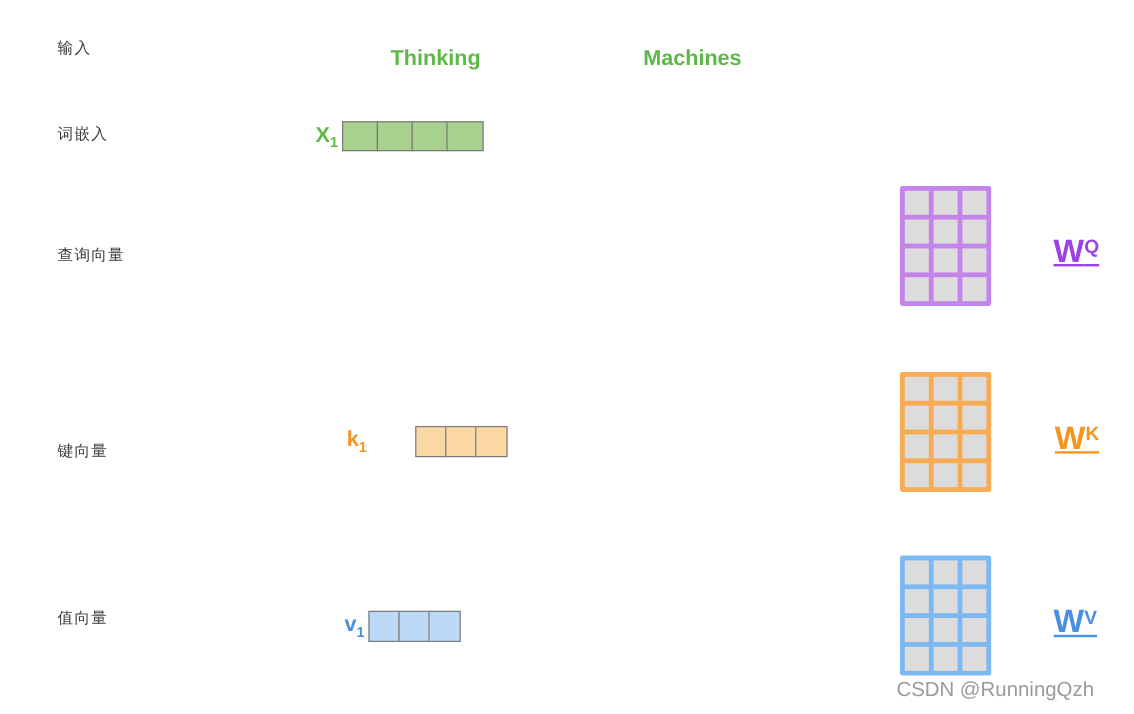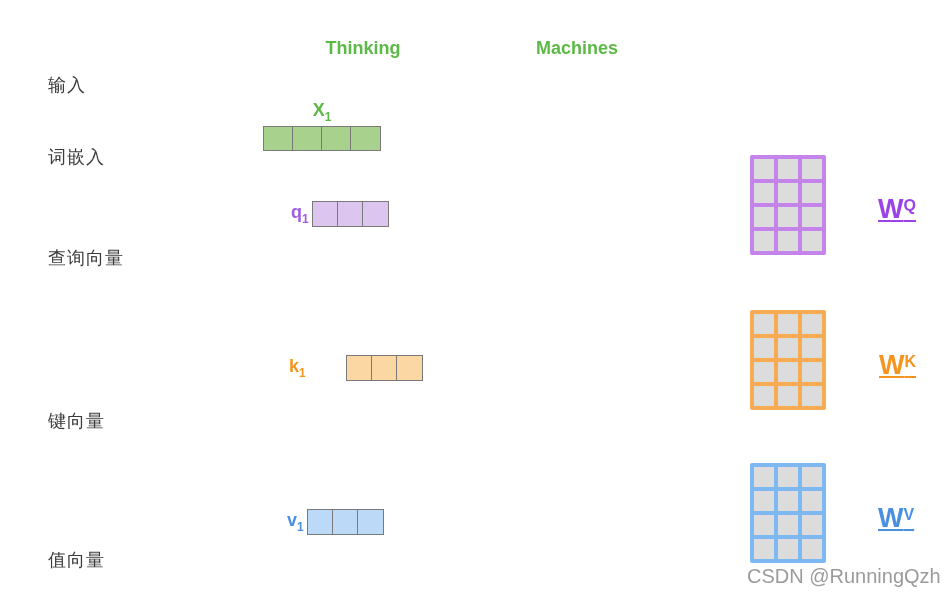--- a/index.html
+++ b/index.html
@@ -1,55 +1,55 @@
 <!DOCTYPE html>
 <html style="--label-text: #3b3b3b; --green-text: #5cb946; --green-fill: #a9d18e; --vector-border: #7a7a7a; --purple-text: #a05ce0; --purple-strong: #9b43e8; --purple-fill: #dcc6f0; --purple-grid: #c584ea; --orange-text: #f5941f; --orange-fill: #fbd7a4; --orange-grid: #f7ab52; --blue-text: #4a90e2; --blue-fill: #bcd9f7; --blue-grid: #7db8f2; --matrix-cell: #dcdcdc; --watermark-text: #9b9b9b;"><head>
 <meta charset="utf-8">
 <style>
   html,body{margin:0;padding:0;background:#fff;}
   .canvas{
     position:relative;width:945px;height:595px;background:#ffffff;overflow:hidden;
     font-family:"Liberation Sans", sans-serif;
   }
   .rowlabel{
-    position:absolute;font-size:18px;color:var(--label-text);letter-spacing:1px;white-space:nowrap;margin-top:42px;
+    position:absolute;font-size:13px;color:var(--label-text);letter-spacing:1px;white-space:nowrap;
   }
   .token{
     position:absolute;width:100px;text-align:center;font-size:18px;font-weight:bold;
     color:var(--green-text);white-space:nowrap;
   }
   .vec{position:absolute;display:flex;align-items:center;gap:3px;}
   .vlabel{font-size:18px;font-weight:bold;line-height:1;white-space:nowrap;}
   .vlabel sub{font-size:12px;font-weight:bold;}
   .cells{display:flex;box-sizing:border-box;}
   .cells .cell{
     flex:1;box-sizing:border-box;border:1.5px solid var(--vector-border);
     background:var(--fill);
   }
   .cells .cell + .cell{margin-left:-1.5px;}
   .vec.size-x .cells{width:118px;height:25px;}
   .vec.size-s .cells{width:77px;height:26px;}
-  .c-green{--fill:var(--green-fill);color:var(--green-text);flex-direction:column;}
+  .c-green{--fill:var(--green-fill);color:var(--green-text);}
   .c-purple{--fill:var(--purple-fill);color:var(--purple-text);}
   .c-orange{--fill:var(--orange-fill);color:var(--orange-text);gap:40px;}
   .c-blue{--fill:var(--blue-fill);color:var(--blue-text);}
   .matrix{
     position:absolute;width:76px;height:100px;box-sizing:border-box;
     display:grid;padding:4px;gap:4px;border-radius:2px;
   }
   .matrix .mcell{background:var(--matrix-cell);}
   .m-purple{background:var(--purple-grid);}
   .m-orange{background:var(--orange-grid);}
   .m-blue{background:var(--blue-grid);}
   .wlabel{position:absolute;font-size:27px;font-weight:bold;line-height:1;white-space:nowrap;text-decoration:underline;}
   .wlabel sup{font-size:16px;font-weight:bold;vertical-align:7px;}
   .w-purple{color:var(--purple-strong);}
   .w-orange{color:var(--orange-text);}
   .w-blue{color:var(--blue-text);}
-  .watermark{position:absolute;font-size:20px;color:var(--watermark-text);white-space:nowrap;}
+  .watermark{position:absolute;font-size:17px;color:var(--watermark-text);white-space:nowrap;}
 </style>
 </head>
 <body>
 
 <div class="canvas">
 
   <div class="rowlabel" style="left:48px;top:31px">输入</div>
   <div class="rowlabel" style="left:48px;top:103px">词嵌入</div>
   <div class="rowlabel" style="left:48px;top:204px">查询向量</div>
   <div class="rowlabel" style="left:48px;top:367px">键向量</div>
@@ -61,28 +61,20 @@
   <div class="vec size-x c-green" style="left:263px;top:101px">
     <span class="vlabel"><span>X</span><sub>1</sub></span>
     <div class="cells">
         <div class="cell"></div>
         <div class="cell"></div>
         <div class="cell"></div>
         <div class="cell"></div>
       </div>
   </div>
 
-  <div class="vec size-s c-purple" style="left:291px;top:201px">
-    <span class="vlabel"><span>q</span><sub>1</sub></span>
-    <div class="cells">
-        <div class="cell"></div>
-        <div class="cell"></div>
-        <div class="cell"></div>
-      </div>
-  </div>
 
   <div class="vec size-s c-orange" style="left:289px;top:355px">
     <span class="vlabel"><span>k</span><sub>1</sub></span>
     <div class="cells">
         <div class="cell"></div>
         <div class="cell"></div>
         <div class="cell"></div>
       </div>
   </div>
 

